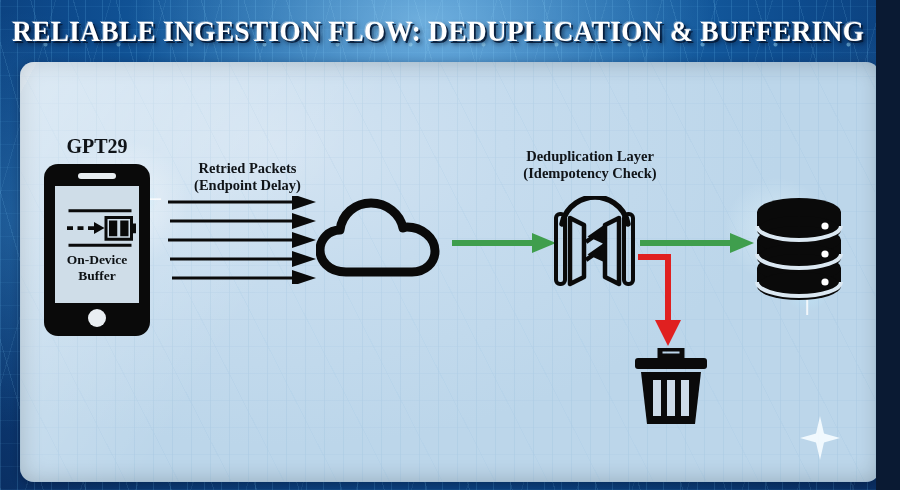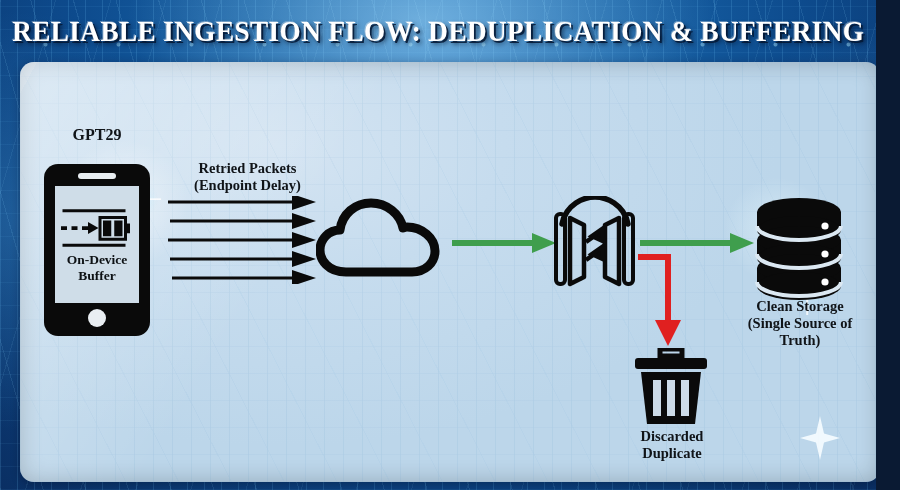--- a/index.html
+++ b/index.html
@@ -138,21 +138,21 @@
   .phone-speaker {
     position: absolute; left: 50%; top: 9px;
     transform: translateX(-50%);
     width: 38px; height: 6px; border-radius: 3px; background: #e9eef2;
   }
   .phone-screen {
     position: absolute; left: 11px; top: 22px;
     width: 84px; height: 117px;
     background: #cfdde8;
     display: flex; flex-direction: column;
-    align-items: flex-start; justify-content: center;
+    align-items: flex-end; justify-content: center;
   }
   .phone-home {
     position: absolute; left: 50%; bottom: 9px;
     transform: translateX(-50%);
     width: 18px; height: 18px; border-radius: 50%; background: #e9eef2;
   }
   .buf-icon { width: 78px; height: 44px; display:block; }
   .phone-label {
     font-size: 13.5px; font-weight: bold; color: #0d1114;
     text-align: center; line-height: 16px; margin-top: 2px;
@@ -182,21 +182,21 @@
   </div>
 
   <div class="panel">
     <div class="panel-circuit"></div>
     <div class="panel-sheen"></div>
     <div class="spark spark-1"></div>
     <div class="spark spark-2"></div>
     <div class="star4"></div>
   </div>
 
-  <div class="dlabel" style="left:44px; top:126px; width:106px; font-size:16px;">GPT29</div>
+  <div class="dlabel" style="left:44px; top:138px; width:106px; font-size:20px;">GPT29</div>
 
   <div class="phone">
     <div class="phone-speaker"></div>
     <div class="phone-screen">
       <svg class="buf-icon" viewBox="0 0 104 58">
         <rect x="10" y="4" width="84" height="4" fill="#0a0a0a"></rect>
         <rect x="10" y="50" width="84" height="4" fill="#0a0a0a"></rect>
 
         <line x1="8" y1="29" x2="44" y2="29" stroke="#0a0a0a" stroke-width="5" stroke-dasharray="8 6"></line>
         <polygon points="44,21 58,29 44,37" fill="#0a0a0a"></polygon>
@@ -235,20 +235,22 @@
   <svg class="icon-abs" style="left:316px; top:198px;" width="128" height="80" viewBox="0 0 128 80">
     <path d="M30 74 C12 74 4 62 4 52 C4 41 13 32 24 32 C26 16 39 5 55 5 C71 5 84 16 87 30
              C88 30 89 29 91 29 C106 29 119 40 119 53 C119 65 109 74 96 74 Z" fill="none" stroke="#0a0a0a" stroke-width="9" stroke-linejoin="round"></path>
   </svg>
 
   <svg class="flow" style="left:452px; top:232px;" width="106" height="22" viewBox="0 0 106 22">
     <line x1="0" y1="11" x2="84" y2="11" stroke="#3f9e4d" stroke-width="6"></line>
     <polygon points="80,1 104,11 80,21" fill="#3f9e4d"></polygon>
   </svg>
 
+  <div class="dlabel" style="left:492px; top:148px; width:196px;">Deduplication Layer
+(Idempotency Check)</div>
 
   <svg class="icon-abs" style="left:548px; top:196px;" width="92" height="92" viewBox="0 0 92 92">
 
     <path d="M14 28 C18 8 36 1 47 1 C58 1 76 8 80 28" fill="none" stroke="#0a0a0a" stroke-width="5.5" stroke-linecap="round"></path>
 
     <rect x="8" y="18" width="9" height="70" rx="4" fill="none" stroke="#0a0a0a" stroke-width="4"></rect>
 
     <rect x="76" y="18" width="9" height="70" rx="4" fill="none" stroke="#0a0a0a" stroke-width="4"></rect>
 
     <path d="M22 22 L36 29 L36 81 L22 88 Z" fill="none" stroke="#0a0a0a" stroke-width="4.5" stroke-linejoin="round"></path>
@@ -289,33 +291,28 @@
       <path d="M3 30 A42 14 0 0 0 87 30"></path>
       <path d="M3 58 A42 14 0 0 0 87 58"></path>
       <path d="M3 86 A42 14 0 0 0 87 86"></path>
     </g>
     <g fill="#ffffff">
       <circle cx="71" cy="30" r="3.6"></circle>
       <circle cx="71" cy="58" r="3.6"></circle>
       <circle cx="71" cy="86" r="3.6"></circle>
     </g>
   </svg>
-  <div class="dlabel" style="left:720px; top:298px; width:160px;">Clean Storage
-(Single Source of
-Truth)</div>
 
   <svg class="icon-abs" style="left:634px; top:348px;" width="74" height="78" viewBox="0 0 74 78">
 
     <path d="M26 8 L48 8 L48 1 L26 1 Z" fill="none" stroke="#0a0a0a" stroke-width="5"></path>
 
     <rect x="1" y="10" width="72" height="11" rx="3" fill="#0a0a0a"></rect>
 
     <path d="M7 24 L67 24 L61 76 L13 76 Z" fill="#0a0a0a"></path>
     <g fill="#cddbe8">
       <rect x="19" y="32" width="8" height="36"></rect>
       <rect x="33" y="32" width="8" height="36"></rect>
       <rect x="47" y="32" width="8" height="36"></rect>
     </g>
   </svg>
-  <div class="dlabel" style="left:600px; top:428px; width:144px;">Discarded
-Duplicate</div>
 
 </div>
 
 </body></html>

